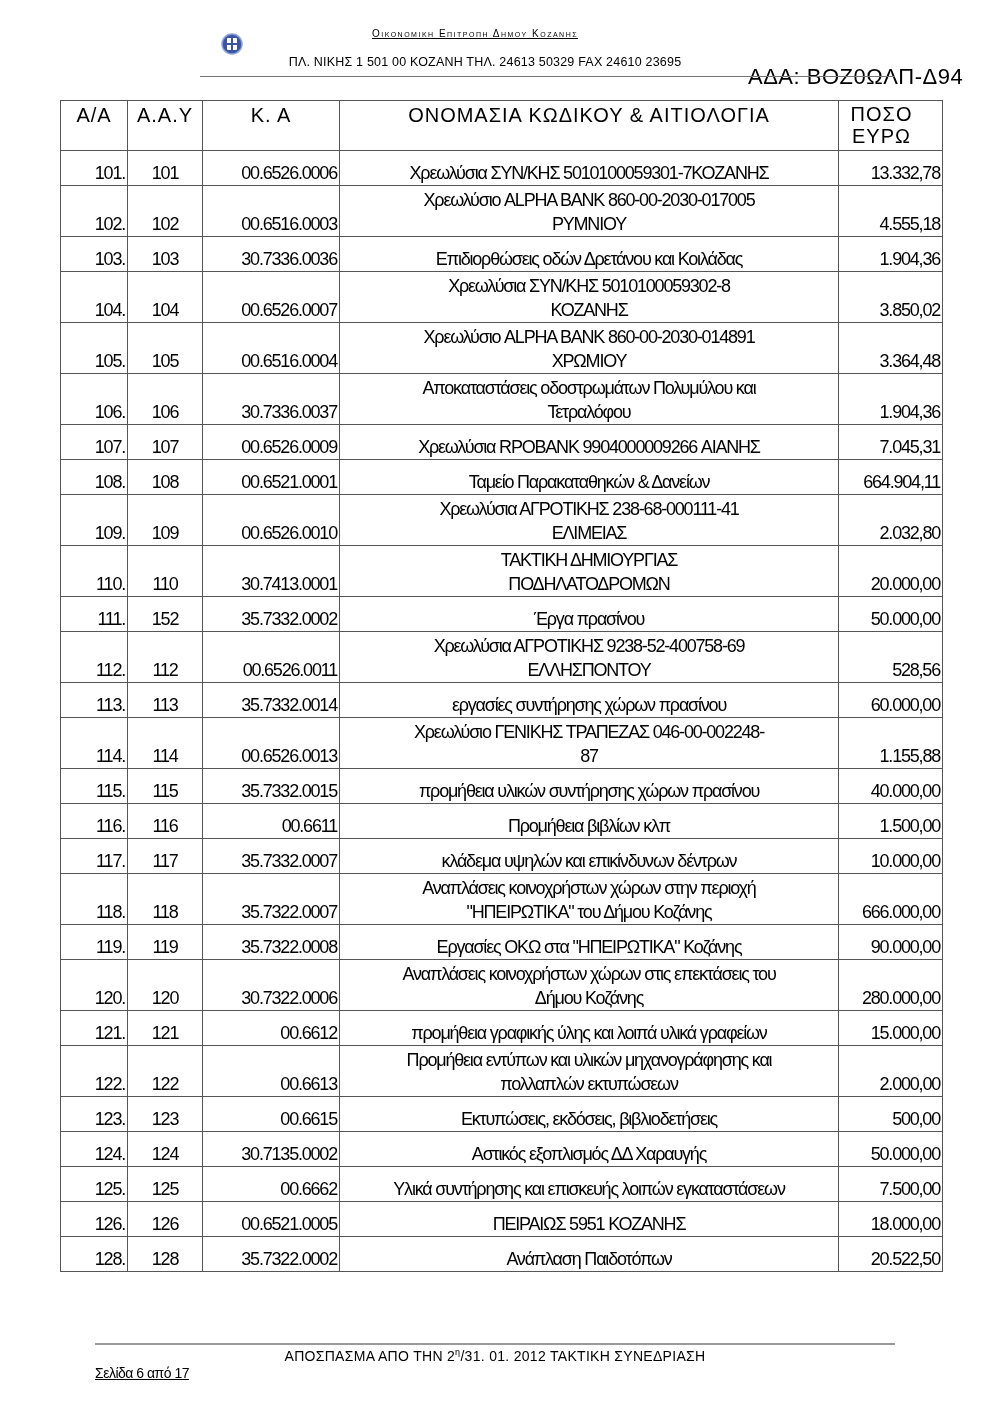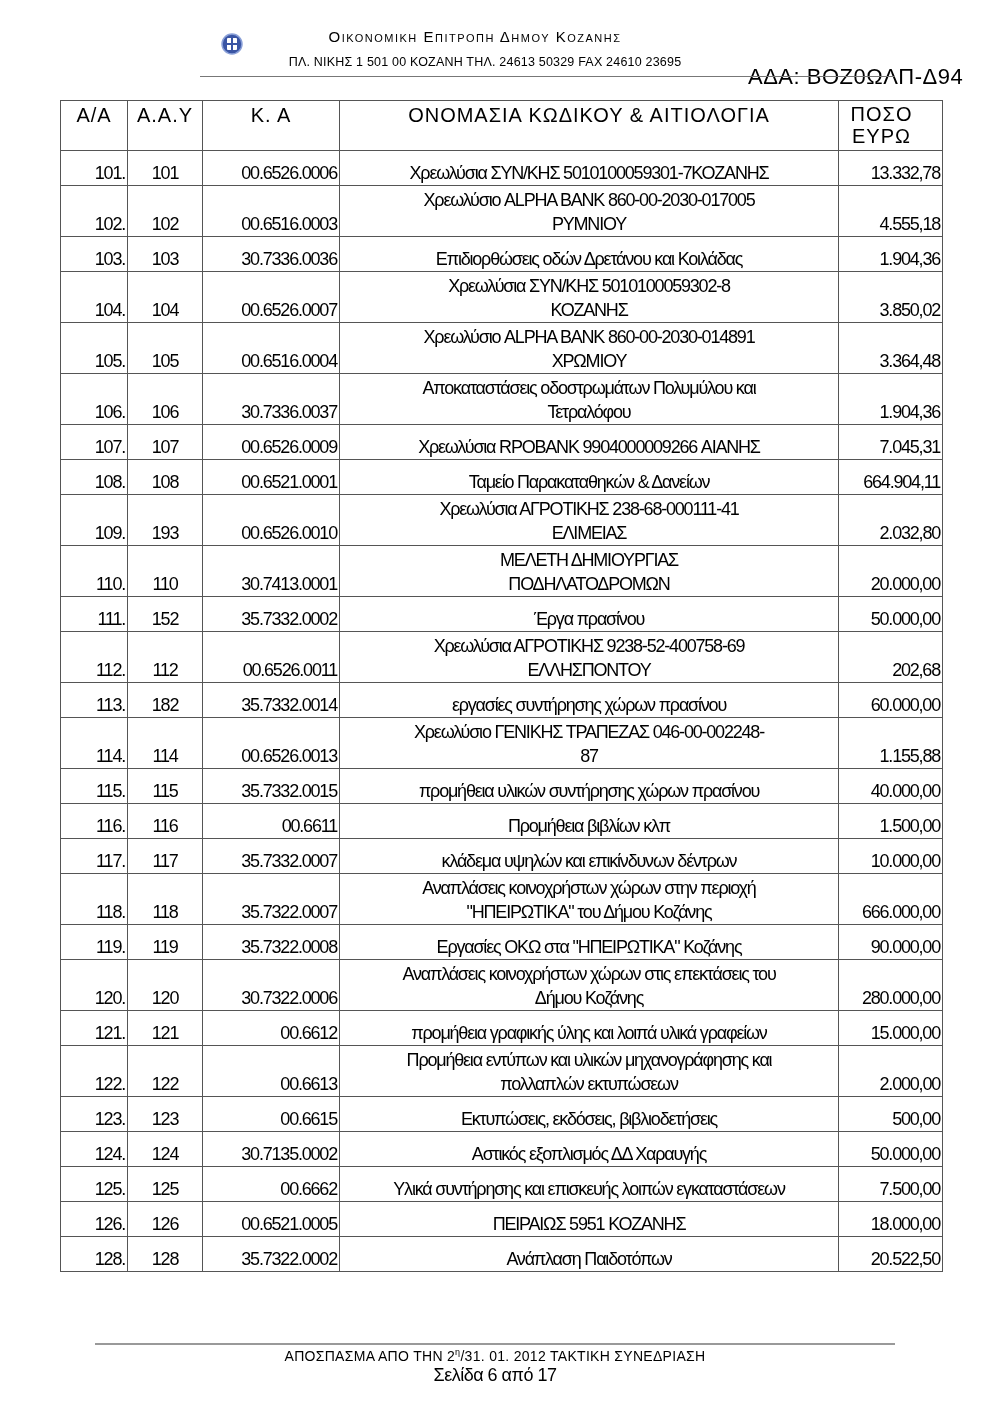--- a/index.html
+++ b/index.html
@@ -1,20 +1,20 @@
 <!DOCTYPE html>
 <html><head>
 <meta charset="utf-8">
 <style>
   html, body { margin: 0; padding: 0; background: #ffffff; }
   body { width: 1000px; height: 1415px; position: relative; overflow: hidden;
          font-family: "Liberation Sans", "DejaVu Sans", sans-serif; color: #000; }
   .hdr-emblem { position: absolute; left: 221px; top: 33px; width: 22px; height: 22px; }
   .hdr-title { position: absolute; left: 255px; top: 28px; width: 440px; text-align: center;
-               font-size: 15px; letter-spacing: 1.5px; font-variant: small-caps; }
+               font-size: 10px; letter-spacing: 1.5px; font-variant: small-caps; text-decoration: underline; }
   .hdr-ada { position: absolute; left: 748px; top: 16px; font-size: 22px; letter-spacing: 0.5px; margin-top: 48px; }
   .hdr-address { position: absolute; left: 245px; top: 55px; width: 480px; text-align: center;
                  font-size: 12.5px; letter-spacing: 0.2px; }
   .hdr-rule { position: absolute; left: 200px; top: 76px; width: 695px; height: 0;
               border-top: 1px solid #777; }
 
   table.main { position: absolute; left: 60px; top: 100px; border-collapse: collapse;
                width: 882px; table-layout: fixed; }
   table.main td, table.main th { border: 1px solid #555; padding: 0 2px; vertical-align: bottom;
                font-weight: normal; font-size: 18px; letter-spacing: -1.2px; line-height: 24px; }
@@ -30,21 +30,21 @@
   td.aa { text-align: right; vertical-align: top; padding-top: 2px; }
   td.aay { text-align: center; vertical-align: top; padding-top: 2px; }
   td.ka { text-align: right; }
   td.desc { text-align: center; }
   td.amt { text-align: right; }
   .desc span { display: inline; }
 
   .ftr-rule { position: absolute; left: 95px; top: 1343px; width: 800px; height: 0; border-top: 2px solid #999; }
   .ftr-line1 { position: absolute; left: 95px; top: 1347px; width: 800px; text-align: center; font-size: 14px; letter-spacing: 0.3px; }
   .ftr-line1 sup { font-size: 9px; }
-  .ftr-line2 { position: absolute; left: 95px; top: 1365px; width: 800px; text-align: center; font-size: 18px; letter-spacing: -0.5px; }
+  .ftr-line2 { position: absolute; left: 95px; top: 1365px; width: 800px; font-size: 14px; letter-spacing: -0.5px; text-decoration: underline; }
 </style>
 </head>
 <body>
 
 <svg class="hdr-emblem" viewBox="0 0 22 22">
   <circle cx="11" cy="11" r="10" fill="#3a55a4" stroke="#8aa0d8" stroke-width="1.5"></circle>
   <rect x="6" y="5" width="10" height="12" rx="1" fill="#ffffff"></rect>
   <rect x="10" y="5" width="2" height="12" fill="#3a55a4"></rect>
   <rect x="6" y="10" width="10" height="2" fill="#3a55a4"></rect>
 </svg>
@@ -122,49 +122,49 @@
       </tr>
       <tr class="r1">
         <td class="aa">108.</td>
         <td class="aay">108</td>
         <td class="ka">00.6521.0001</td>
         <td class="desc"><span>Ταμείο Παρακαταθηκών &amp; Δανείων</span></td>
         <td class="amt">664.904,11</td>
       </tr>
       <tr class="r2">
         <td class="aa">109.</td>
-        <td class="aay">193</td>
+        <td class="aay">109</td>
         <td class="ka">00.6526.0010</td>
         <td class="desc"><span>Χρεωλύσια ΑΓΡΟΤΙΚΗΣ 238-68-000111-41</span><br><span>ΕΛΙΜΕΙΑΣ</span></td>
         <td class="amt">2.032,80</td>
       </tr>
       <tr class="r2">
         <td class="aa">110.</td>
         <td class="aay">110</td>
         <td class="ka">30.7413.0001</td>
-        <td class="desc"><span>ΜΕΛΕΤΗ ΔΗΜΙΟΥΡΓΙΑΣ</span><br><span>ΠΟΔΗΛΑΤΟΔΡΟΜΩΝ</span></td>
+        <td class="desc"><span>ΤΑΚΤΙΚΗ ΔΗΜΙΟΥΡΓΙΑΣ</span><br><span>ΠΟΔΗΛΑΤΟΔΡΟΜΩΝ</span></td>
         <td class="amt">20.000,00</td>
       </tr>
       <tr class="r1">
         <td class="aa">111.</td>
         <td class="aay">152</td>
         <td class="ka">35.7332.0002</td>
         <td class="desc"><span>Έργα πρασίνου</span></td>
         <td class="amt">50.000,00</td>
       </tr>
       <tr class="r2">
         <td class="aa">112.</td>
         <td class="aay">112</td>
         <td class="ka">00.6526.0011</td>
         <td class="desc"><span>Χρεωλύσια ΑΓΡΟΤΙΚΗΣ 9238-52-400758-69</span><br><span>ΕΛΛΗΣΠΟΝΤΟΥ</span></td>
-        <td class="amt">202,68</td>
+        <td class="amt">528,56</td>
       </tr>
       <tr class="r1">
         <td class="aa">113.</td>
-        <td class="aay">182</td>
+        <td class="aay">113</td>
         <td class="ka">35.7332.0014</td>
         <td class="desc"><span>εργασίες συντήρησης χώρων πρασίνου</span></td>
         <td class="amt">60.000,00</td>
       </tr>
       <tr class="r2">
         <td class="aa">114.</td>
         <td class="aay">114</td>
         <td class="ka">00.6526.0013</td>
         <td class="desc"><span>Χρεωλύσιο ΓΕΝΙΚΗΣ ΤΡΑΠΕΖΑΣ 046-00-002248-</span><br><span>87</span></td>
         <td class="amt">1.155,88</td>

